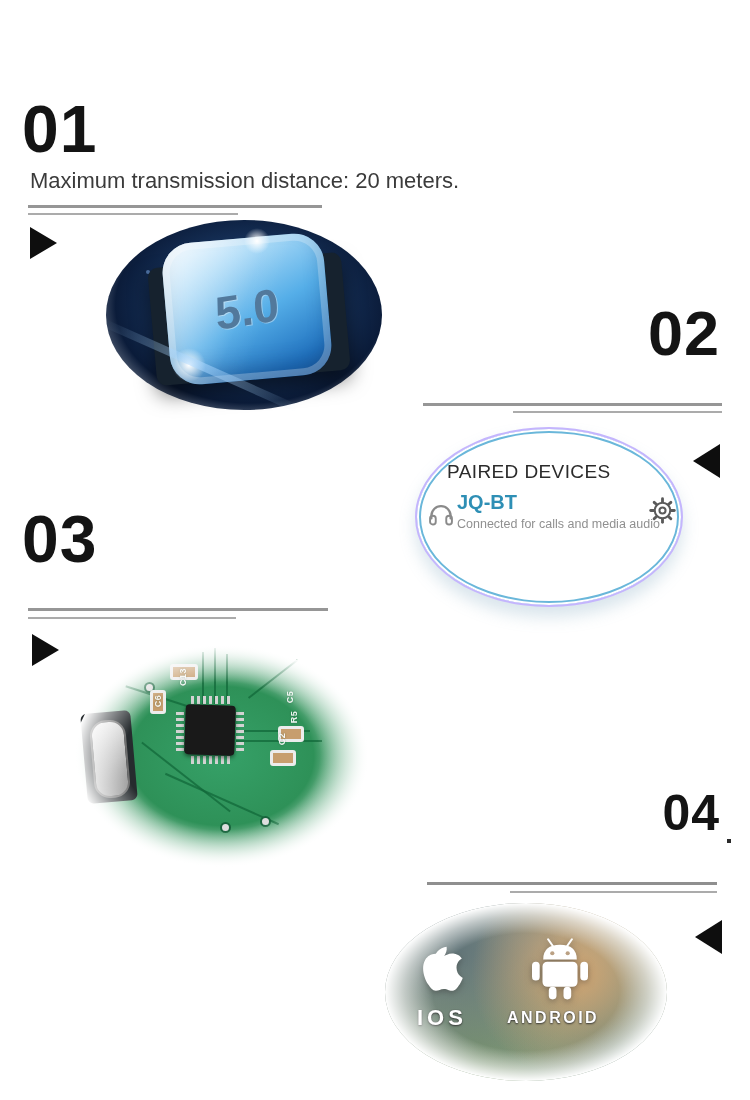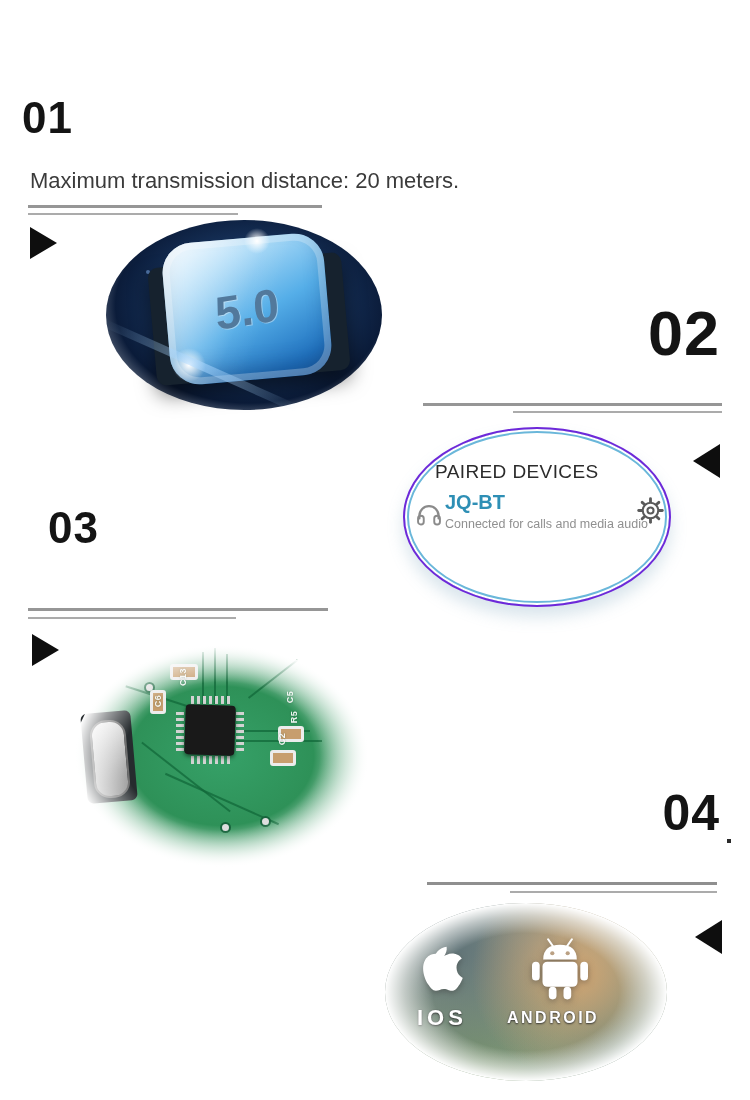--- a/index.html
+++ b/index.html
@@ -6,21 +6,21 @@
   #page{position:relative;width:750px;height:1100px;background:#fff;overflow:hidden;
         font-family:"Liberation Sans",sans-serif;color:#222;}
 
   
   .header-bar{position:absolute;left:0;top:28px;width:750px;height:56px;background:#b0b0b0;
               display:flex;align-items:center;justify-content:center;}
   .header-title{font-size:33px;font-weight:700;letter-spacing:2px;color:#161616;white-space:pre;
                 transform:scaleX(.96);}
 
   
-  .num{position:absolute;font-size:44px;font-weight:700;color:#141414;line-height:1;letter-spacing:1px;}
+  .num{position:absolute;font-size:66px;font-weight:700;color:#141414;line-height:1;letter-spacing:1px;}
   .caption{position:absolute;font-size:22px;color:#3b3b3b;line-height:1.2;white-space:nowrap;}
   .rule{position:absolute;background:#969696;height:3px;}
   .rule2{position:absolute;background:#ababab;height:2px;}
   .tri-right{position:absolute;width:0;height:0;border-top:16px solid transparent;
              border-bottom:16px solid transparent;border-left:27px solid #0e0e0e;}
   .tri-left{position:absolute;width:0;height:0;border-top:17px solid transparent;
             border-bottom:17px solid transparent;border-right:27px solid #0e0e0e;}
   .oval{position:absolute;border-radius:50%;}
 
   
@@ -36,22 +36,22 @@
   .chip-glass{position:absolute;inset:0;border-radius:30px;
     background:linear-gradient(115deg,rgba(255,255,255,.65) 0%,rgba(255,255,255,.05) 48%,rgba(255,255,255,0) 60%);}
   .chip-version{font-size:46px;font-weight:700;color:#52799c;transform:rotate(-4deg) skewX(-4deg);
     text-shadow:1px 1px 0 rgba(255,255,255,.4);}
   .sparkle{position:absolute;border-radius:50%;background:radial-gradient(circle,#fff 0%,rgba(255,255,255,0) 70%);}
   .streak{position:absolute;left:-10px;top:142px;width:210px;height:8px;transform:rotate(24deg);
     background:linear-gradient(90deg,rgba(140,200,255,0) 0%,rgba(170,215,255,.55) 50%,rgba(140,200,255,0) 100%);}
   .circ-dot{position:absolute;width:4px;height:4px;border-radius:50%;background:rgba(140,190,255,.5);}
 
   
-  .oval-paired{left:403px;top:427px;width:264px;height:176px;background:#fff;
-    border:2px solid #6d28d9;
+  .oval-paired{left:415px;top:427px;width:264px;height:176px;background:#fff;
+    border:2px solid #c4b5fd;
     box-shadow:inset 0 0 0 2px #ffffff, inset 0 0 0 4px #6ab7da, 0 10px 16px rgba(120,160,185,.28);}
   .pd-title{position:absolute;left:30px;top:32px;font-size:19px;color:#2b2b2b;letter-spacing:.4px;}
   .pd-name{position:absolute;left:40px;top:62px;font-size:20px;font-weight:600;color:#2e8fb5;}
   .pd-status{position:absolute;left:40px;top:88px;font-size:12.5px;color:#909090;}
   .pd-headphones{position:absolute;left:10px;top:70px;width:28px;height:30px;}
   .pd-gear{position:absolute;left:232px;top:68px;width:27px;height:27px;}
 
   
   .oval-pcb{left:74px;top:644px;width:296px;height:224px;
     background:radial-gradient(closest-side,#36a168 0%,#2e9158 62%,rgba(46,145,88,0) 99%);}
@@ -145,21 +145,21 @@
             <line x1="7.6" y1="7.6" x2="10.8" y2="10.8"></line>
               <line x1="29.2" y1="29.2" x2="32.4" y2="32.4"></line>
             <line x1="32.4" y1="7.6" x2="29.2" y2="10.8"></line>
               <line x1="7.6" y1="32.4" x2="10.8" y2="29.2"></line>
           </g>
         </g>
       </svg>
     </span>
   </div>
 
-  <div class="num" style="left:22px;top:506px;margin-left:26px;">03</div>
+  <div class="num" style="left:22px;top:506px;">03</div>
   <div class="rule" style="left:28px;top:608px;width:300px;"></div>
   <div class="rule2" style="left:28px;top:617px;width:208px;"></div>
   <div class="tri-right" style="left:32px;top:634px;"></div>
 
   <div class="oval oval-pcb">
     <div class="trace" style="left:128px;top:8px;width:2px;height:52px;"></div>
     <div class="trace" style="left:140px;top:4px;width:2px;height:56px;"></div>
     <div class="trace" style="left:152px;top:10px;width:2px;height:50px;"></div>
     <div class="trace" style="left:162px;top:86px;width:74px;height:2px;"></div>
     <div class="trace" style="left:162px;top:96px;width:86px;height:2px;"></div>

